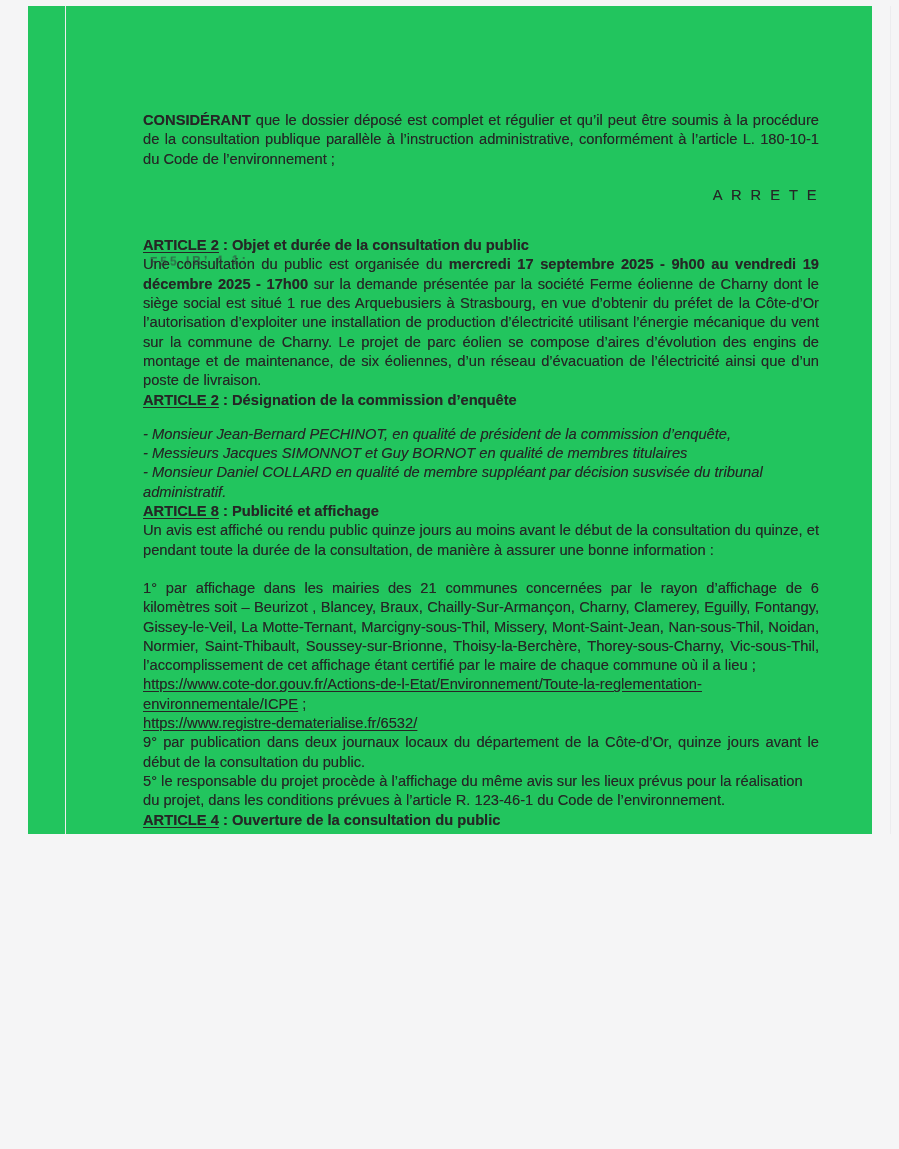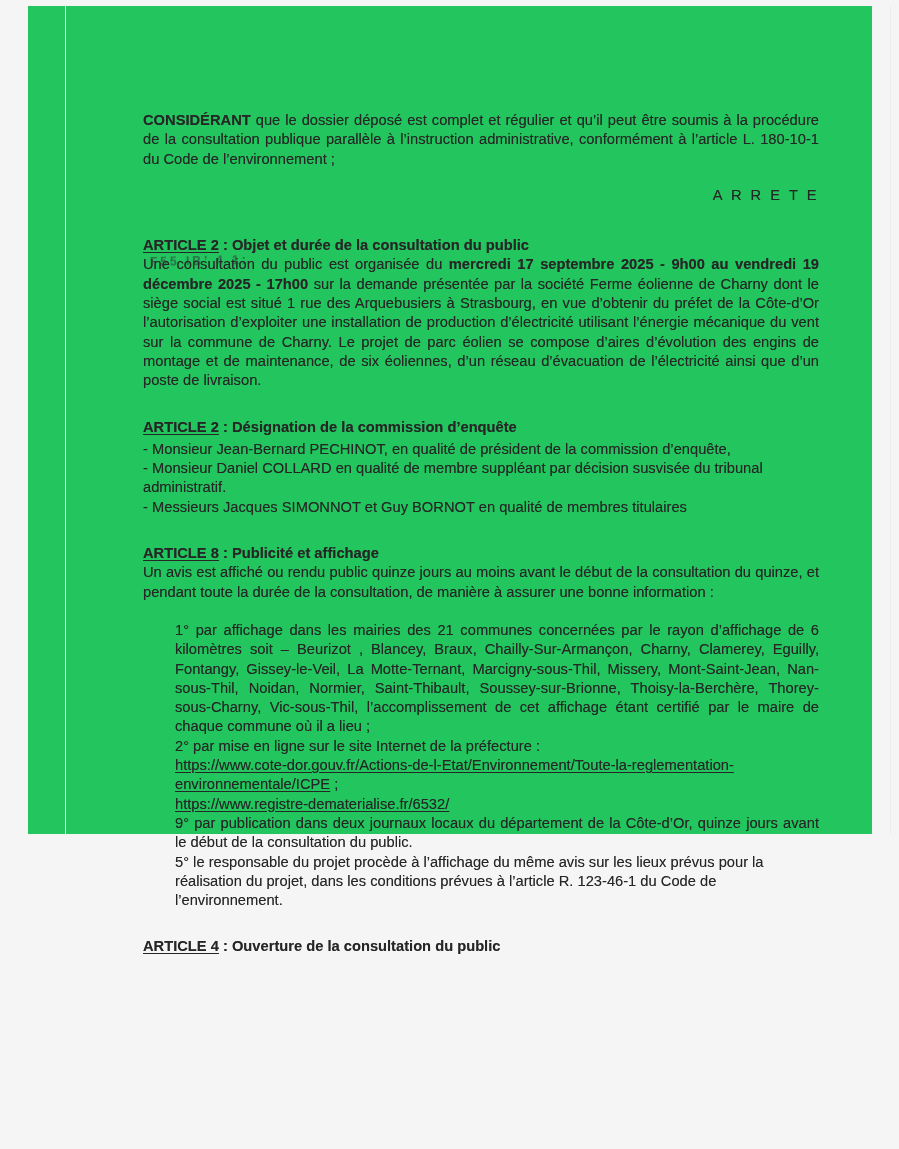--- a/index.html
+++ b/index.html
@@ -47,21 +47,20 @@
 
   .arrete {
     margin-top: 17px;
     text-align: right;
     font-weight: 400;
     letter-spacing: 2.5px;
   }
 
   .article-heading {
     font-weight: 700;
-    margin-top: 27px;
   }
   .article-heading .num {
     text-decoration: underline;
     text-underline-offset: 2px;
   }
   .h1-heading { margin-top: 31px; position: relative; }
 
   .stamp-artifact {
     position: absolute;
     left: 7px;
@@ -69,22 +68,22 @@
     font-size: 12px;
     letter-spacing: 3px;
     font-weight: 700;
     color: rgba(85, 88, 100, 0.26);
     filter: blur(0.5px);
     transform: rotate(-1.2deg);
     white-space: nowrap;
   }
 
   .body-par { text-align: justify; }
-  .list { margin-top: 3px; }
-  .numbered { margin-top: 19px; margin-left: 32px; }
+  .list { margin-top: 15px; font-style: italic; }
+  .numbered { margin-top: 19px; }
   .just { text-align: justify; }
 
   .url {
     text-decoration: underline;
     text-underline-offset: 2px;
     color: #262626;
     cursor: pointer;
   }
   strong { font-weight: 700; }
 </style>
@@ -103,31 +102,30 @@
     <p class="arrete">A R R E T E</p>
 
     <p class="article-heading h1-heading"><span class="num">ARTICLE 2</span><span> : Objet et durée de la consultation du public</span><span class="stamp-artifact">F55 IB’ 4 1:</span></p>
 
     <p class="body-par"><span>Une consultation du public est organisée du </span><strong>mercredi 17 septembre 2025 - 9h00 au vendredi 19 décembre 2025 - 17h00</strong><span> sur la demande présentée par la société Ferme éolienne de Charny dont le siège social est situé 1 rue des Arquebusiers à Strasbourg, en vue d’obtenir du préfet de la Côte-d’Or l’autorisation d’exploiter une installation de production d’électricité utilisant l’énergie mécanique du vent sur la commune de Charny. Le projet de parc éolien se compose d’aires d’évolution des engins de montage et de maintenance, de six éoliennes, d’un réseau d’évacuation de l’électricité ainsi que d’un poste de livraison.</span></p>
 
     <p class="article-heading"><span class="num">ARTICLE 2</span><span> : Désignation de la commission d’enquête</span></p>
 
     <div class="list">
       <div class="line">- Monsieur Jean-Bernard PECHINOT, en qualité de président de la commission d’enquête,</div>
+      <div class="line">- Messieurs Jacques SIMONNOT et Guy BORNOT en qualité de membres titulaires</div>
       <div class="line">- Monsieur Daniel COLLARD en qualité de membre suppléant par décision susvisée du tribunal administratif.</div>
-      <div class="line">- Messieurs Jacques SIMONNOT et Guy BORNOT en qualité de membres titulaires</div>
     </div>
 
     <p class="article-heading"><span class="num">ARTICLE 8</span><span> : Publicité et affichage</span></p>
 
     <p class="body-par">Un avis est affiché ou rendu public quinze jours au moins avant le début de la consultation du quinze, et pendant toute la durée de la consultation, de manière à assurer une bonne information :</p>
 
     <div class="numbered">
       <div class="line just">1° par affichage dans les mairies des 21 communes concernées par le rayon d’affichage de 6 kilomètres soit – Beurizot , Blancey, Braux, Chailly-Sur-Armançon, Charny, Clamerey, Eguilly, Fontangy, Gissey-le-Veil, La Motte-Ternant, Marcigny-sous-Thil, Missery, Mont-Saint-Jean, Nan-sous-Thil, Noidan, Normier, Saint-Thibault, Soussey-sur-Brionne, Thoisy-la-Berchère, Thorey-sous-Charny, Vic-sous-Thil, l’accomplissement de cet affichage étant certifié par le maire de chaque commune où il a lieu ;</div>
-      <div class="line">2° par mise en ligne sur le site Internet de la préfecture :</div>
       <div class="line"><span class="url">https://www.cote-dor.gouv.fr/Actions-de-l-Etat/Environnement/Toute-la-reglementation-environnementale/ICPE</span><span> ;</span></div>
       <div class="line"><span class="url">https://www.registre-dematerialise.fr/6532/</span></div>
       <div class="line just">9° par publication dans deux journaux locaux du département de la Côte-d’Or, quinze jours avant le début de la consultation du public.</div>
       <div class="line">5° le responsable du projet procède à l’affichage du même avis sur les lieux prévus pour la réalisation du projet, dans les conditions prévues à l’article R. 123-46-1 du Code de l’environnement.</div>
     </div>
 
     <p class="article-heading"><span class="num">ARTICLE 4</span><span> : Ouverture de la consultation du public</span></p>
 
 
   </div>

